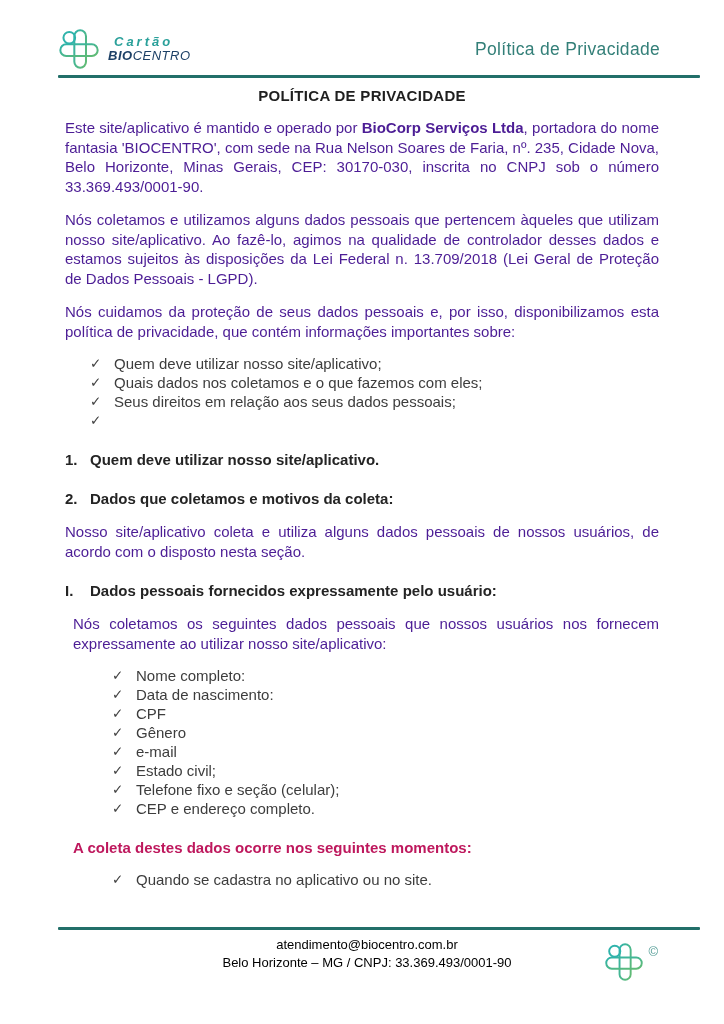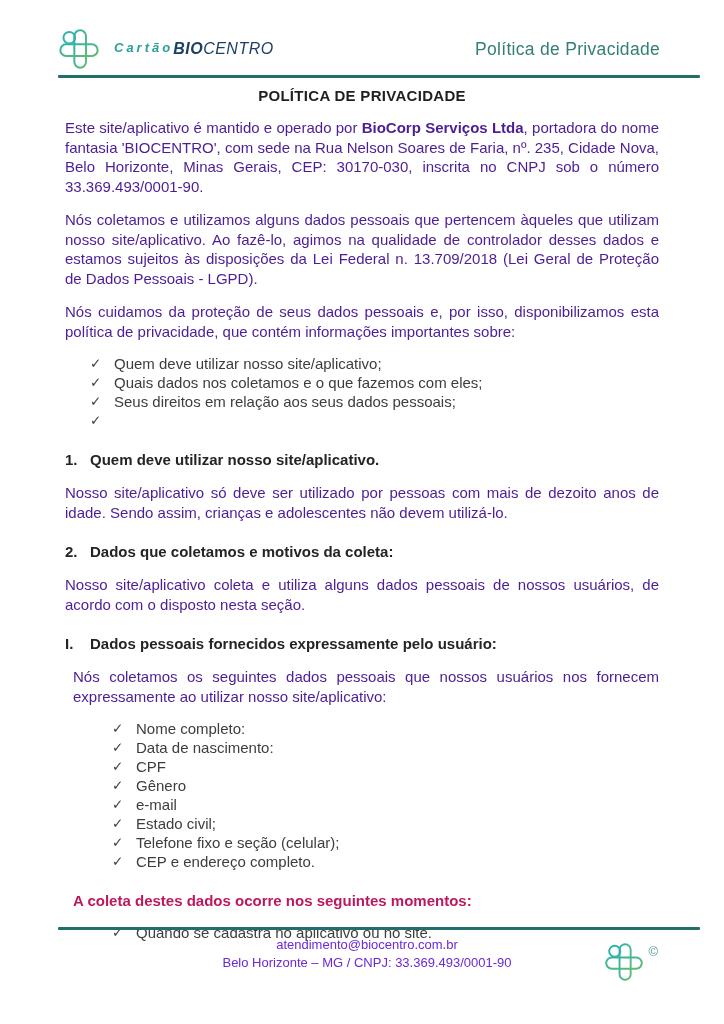--- a/index.html
+++ b/index.html
@@ -12,27 +12,27 @@
     overflow:hidden;
   }
   .page { position:absolute; inset:0; background:#fff; }
 
   
   header {
     position:absolute; top:24px; left:58px; right:64px;
     display:flex; justify-content:space-between; align-items:center;
   }
   .brand { display:flex; align-items:center; gap:8px; }
-  .brand-text { display:flex; line-height:1.05;justify-content:center; }
+  .brand-text { display:flex; flex-direction:column; line-height:1.05;justify-content:center; }
   .brand-cartao {
     font-size:13px; font-style:italic; letter-spacing:3px;
     color:#2aa09a; font-weight:bold; padding-left:6px;
   }
   .brand-biocentro {
-    font-size:16px; font-style:italic; color:#1d4066; letter-spacing:0.5px;
+    font-size:13px; font-style:italic; color:#1d4066; letter-spacing:0.5px;
   }
   .brand-biocentro .bio { font-weight:800; font-style:italic; }
   .header-label { font-size:17.5px; color:#337f78; letter-spacing:0.3px; }
 
   .rule {
     position:absolute; left:58px; right:24px; height:3px;
     background:#226f69; border-radius:1px;
   }
   .rule-top { top:75px; }
   .rule-bottom { top:927px; }
@@ -59,21 +59,21 @@
   .h-num .num { width:25px; flex:none; }
   .sub-block { margin-left:8px; }
   .bold-line {
     font-weight:bold; font-size:15px; color:#be185d; margin-top:20px;
     margin-left:8px; line-height:19px;
   }
 
   
   .footer-text {
     position:absolute; top:936px; left:10px; right:0; text-align:center;
-    color:#6d28d9; font-size:13px; line-height:17.5px;
+    color:#000000; font-size:13px; line-height:17.5px;
   }
   .footer-text .email { cursor:pointer; }
   .footer-brand {
     position:absolute; top:938px; right:66px;
     display:flex; align-items:flex-start; gap:4px;
   }
   .copyright { color:#4e9a93; font-size:13px; margin-top:6px; }
   svg.logo { display:block; }
 </style>
 </head>
@@ -131,21 +131,20 @@
         </li>
       <li>
           <span class="check">✓</span>
         </li>
     </ul>
 
     <div class="h-num">
       <span class="num">1.</span>
       <span>Quem deve utilizar nosso site/aplicativo.</span>
     </div>
-    <p class="body">Nosso site/aplicativo só deve ser utilizado por pessoas com mais de dezoito anos de idade. Sendo assim, crianças e adolescentes não devem utilizá-lo.</p>
 
     <div class="h-num">
       <span class="num">2.</span>
       <span>Dados que coletamos e motivos da coleta:</span>
     </div>
     <p class="body">Nosso site/aplicativo coleta e utiliza alguns dados pessoais de nossos usuários, de acordo com o disposto nesta seção.</p>
 
     <div class="h-num">
       <span class="num">I.</span>
       <span>Dados pessoais fornecidos expressamente pelo usuário:</span>

